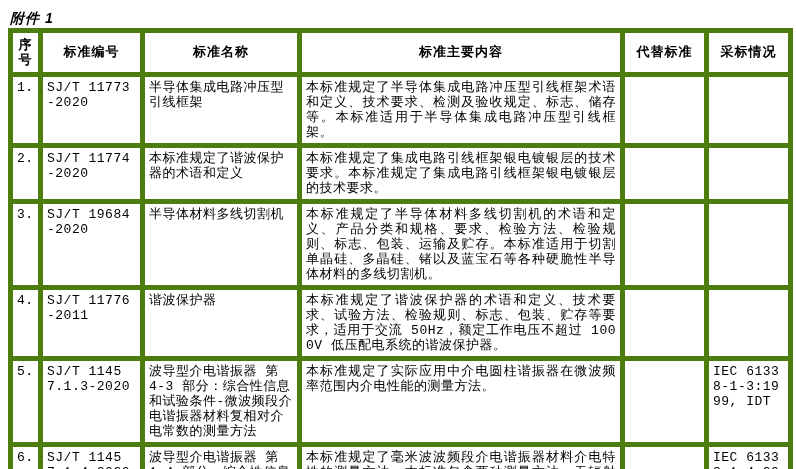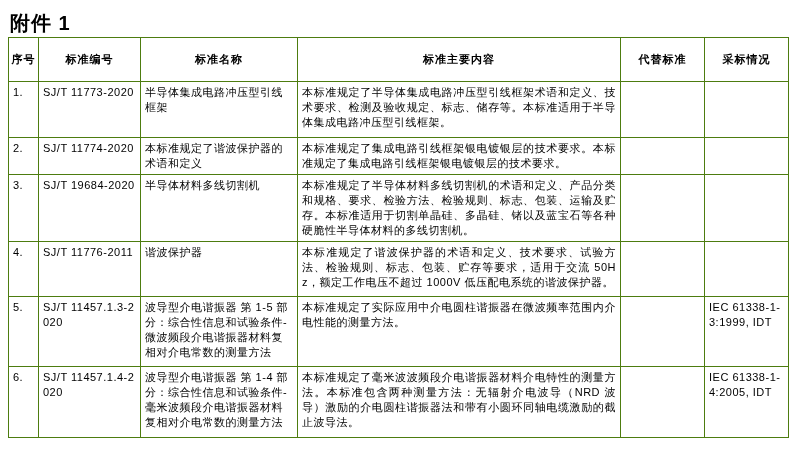--- a/index.html
+++ b/index.html
@@ -1,23 +1,23 @@
 <!DOCTYPE html>
 <html><head>
 <meta charset="utf-8">
 <style>
   html,body{margin:0;padding:0;background:#ffffff;color:#000;
     font-family:"Liberation Sans","DejaVu Sans",sans-serif;}
   .page{width:796px;height:469px;box-sizing:border-box;padding:8px 8px 0 8px;overflow:hidden;}
-  .attachment{font-size:20px;font-weight:bold;letter-spacing:1px;margin:2px 0 0 2px;}
+  .attachment{font-size:14px;font-weight:bold;letter-spacing:1px;margin:2px 0 0 2px;font-style:italic;}
   .doc-title{font-size:16px;font-weight:bold;text-align:center;letter-spacing:2px;margin:16px 0 12px 0;}
   table.std{border-collapse:collapse;table-layout:fixed;width:780px;}
-  table.std th,table.std td{border:1px solid #4d7c0f;box-sizing:border-box;
-    font-size:11px;line-height:15px;padding:3px 4px;vertical-align:top;
-    letter-spacing:0.5px;word-break:break-all;overflow:hidden;}
+  table.std th,table.std td{border:5px solid #4d7c0f;box-sizing:border-box;
+    font-size:13px;line-height:15px;padding:3px 4px;vertical-align:top;
+    letter-spacing:0.5px;word-break:break-all;overflow:hidden;font-family:Liberation Mono, monospace;}
   table.std th{font-weight:bold;text-align:center;vertical-align:middle;padding:4px 2px;letter-spacing:1px;}
   td.c-no{text-align:left;padding-left:6px;}
   td.c-code{padding-left:6px;letter-spacing:0;}
   td.c-content{text-align:justify;}
   td.c-adopt{letter-spacing:0;margin-top:11px;}
   tr.hrow{height:44px;}
   tr.r0{height:56px;} tr.r1{height:30px;} tr.r2{height:65px;}
   tr.r3{height:55px;} tr.r4{height:70px;} tr.r5{height:71px;}
 </style>
 </head>
@@ -74,21 +74,21 @@
         <td class="c-no">4.</td>
         <td class="c-code">SJ/T 11776-2011</td>
         <td>谐波保护器</td>
         <td class="c-content">本标准规定了谐波保护器的术语和定义、技术要求、试验方法、检验规则、标志、包装、贮存等要求，适用于交流 50Hz，额定工作电压不超过 1000V 低压配电系统的谐波保护器。</td>
         <td></td>
         <td class="c-adopt"></td>
       </tr>
       <tr class="r4">
         <td class="c-no">5.</td>
         <td class="c-code">SJ/T 11457.1.3-2020</td>
-        <td>波导型介电谐振器 第 1-5 部分：综合性信息和试验条件-微波频段介电谐振器材料复相对介电常数的测量方法</td>
+        <td>波导型介电谐振器 第 4-3 部分：综合性信息和试验条件-微波频段介电谐振器材料复相对介电常数的测量方法</td>
         <td class="c-content">本标准规定了实际应用中介电圆柱谐振器在微波频率范围内介电性能的测量方法。</td>
         <td></td>
         <td class="c-adopt">IEC 61338-1-3:1999, IDT</td>
       </tr>
       <tr class="r5">
         <td class="c-no">6.</td>
         <td class="c-code">SJ/T 11457.1.4-2020</td>
         <td>波导型介电谐振器 第 1-4 部分：综合性信息和试验条件-毫米波频段介电谐振器材料复相对介电常数的测量方法</td>
         <td class="c-content">本标准规定了毫米波波频段介电谐振器材料介电特性的测量方法。本标准包含两种测量方法：无辐射介电波导（NRD 波导）激励的介电圆柱谐振器法和带有小圆环同轴电缆激励的截止波导法。</td>
         <td></td>

